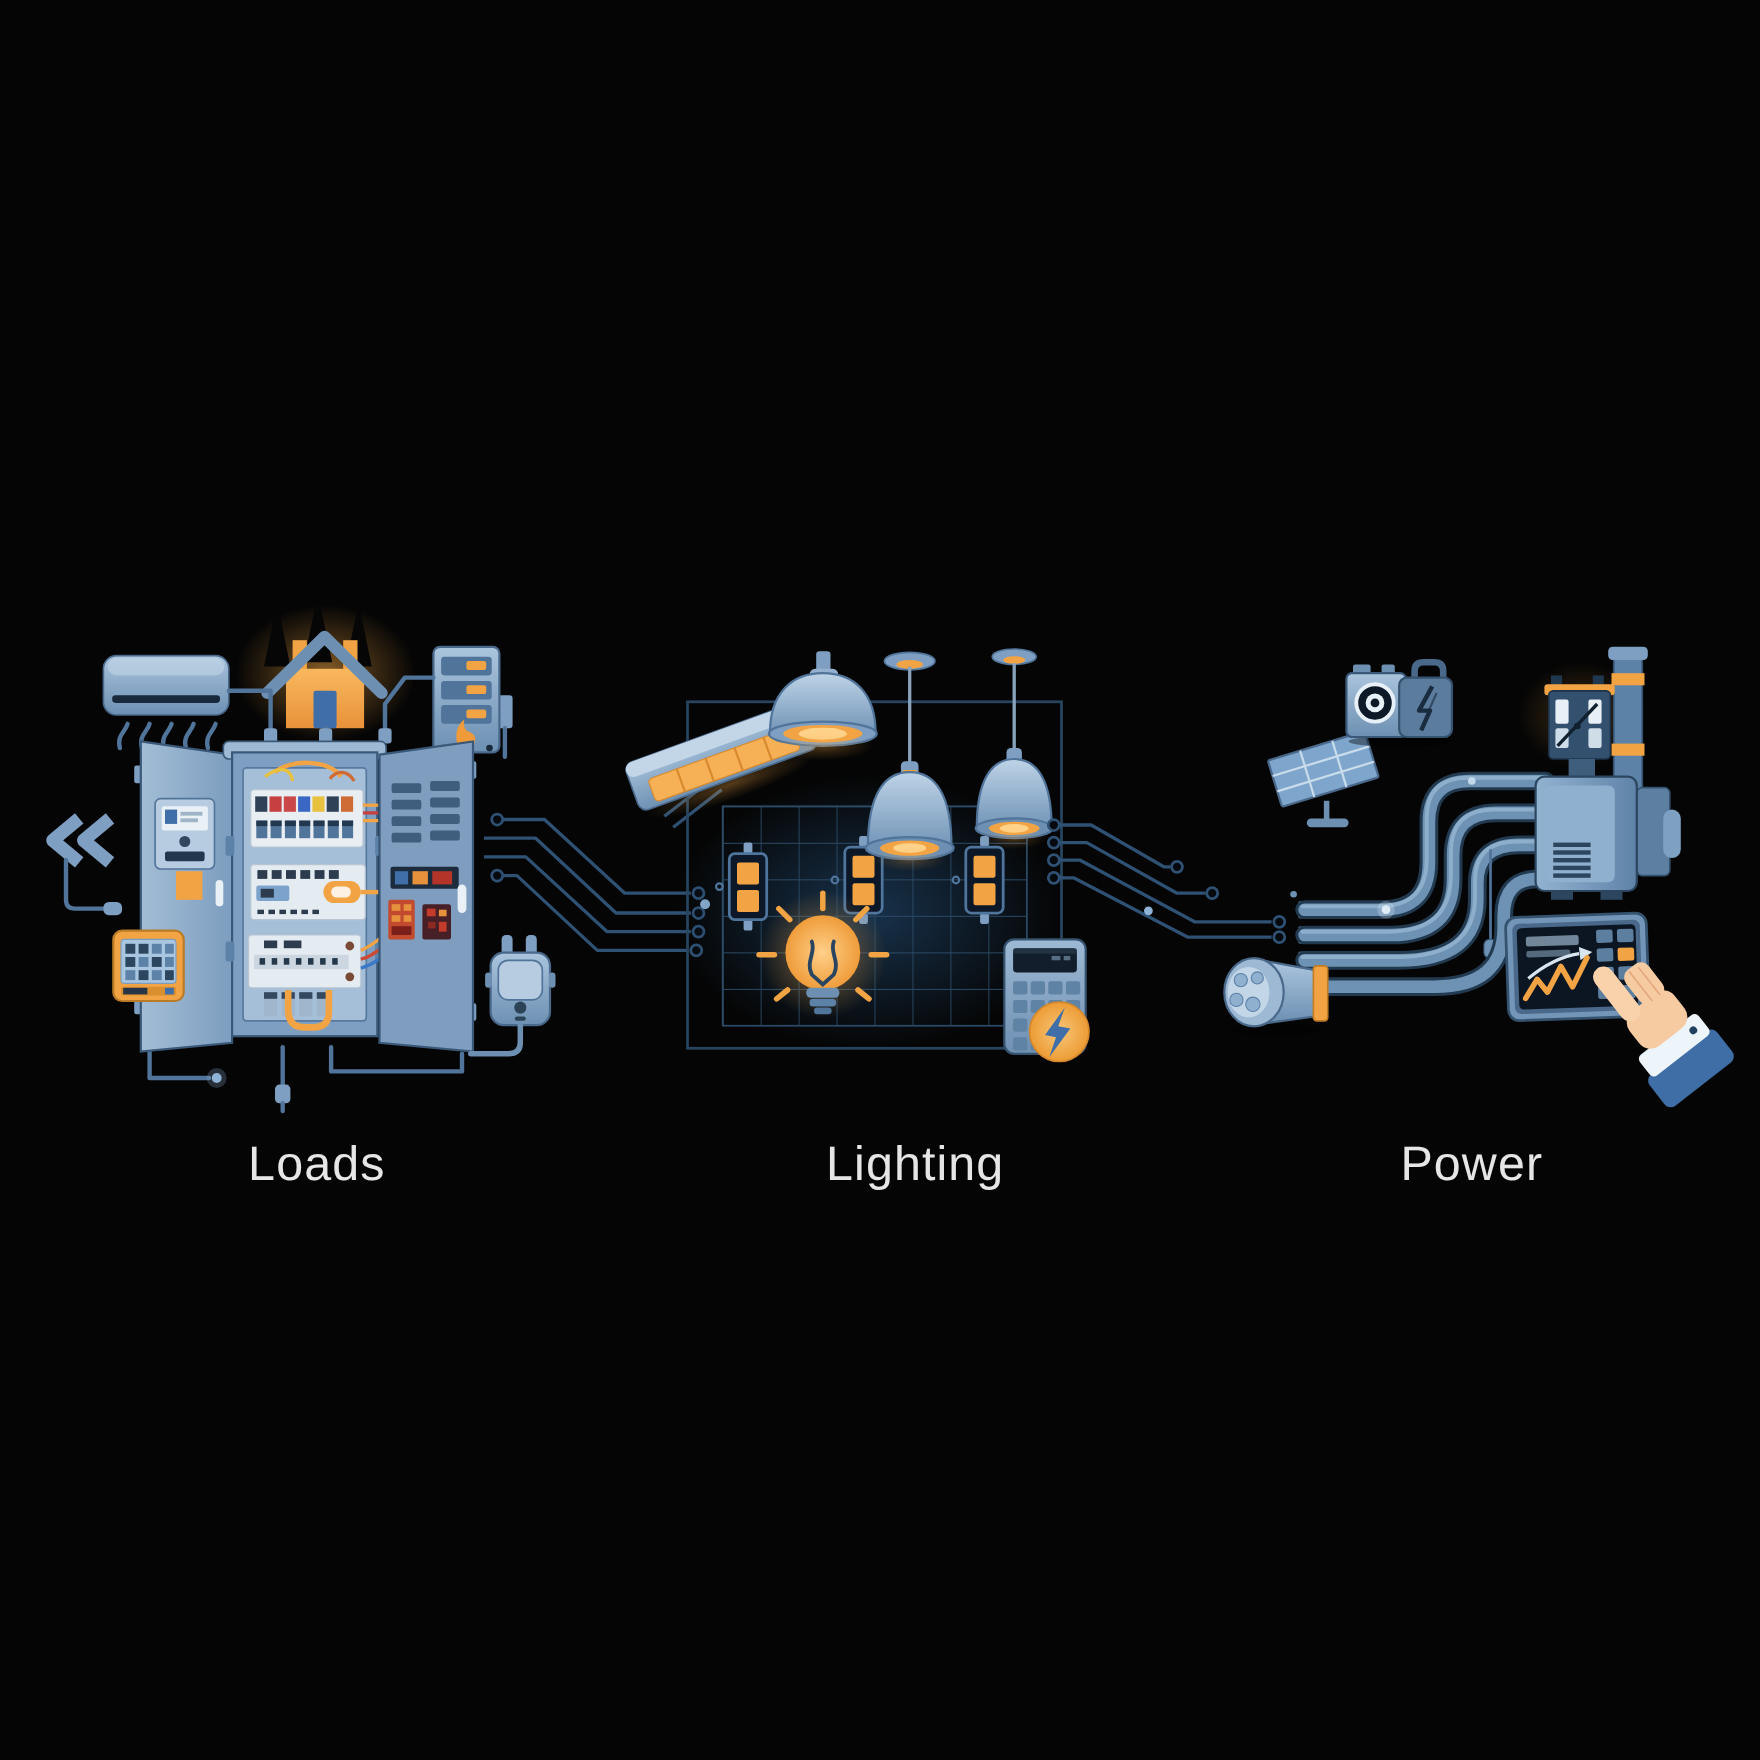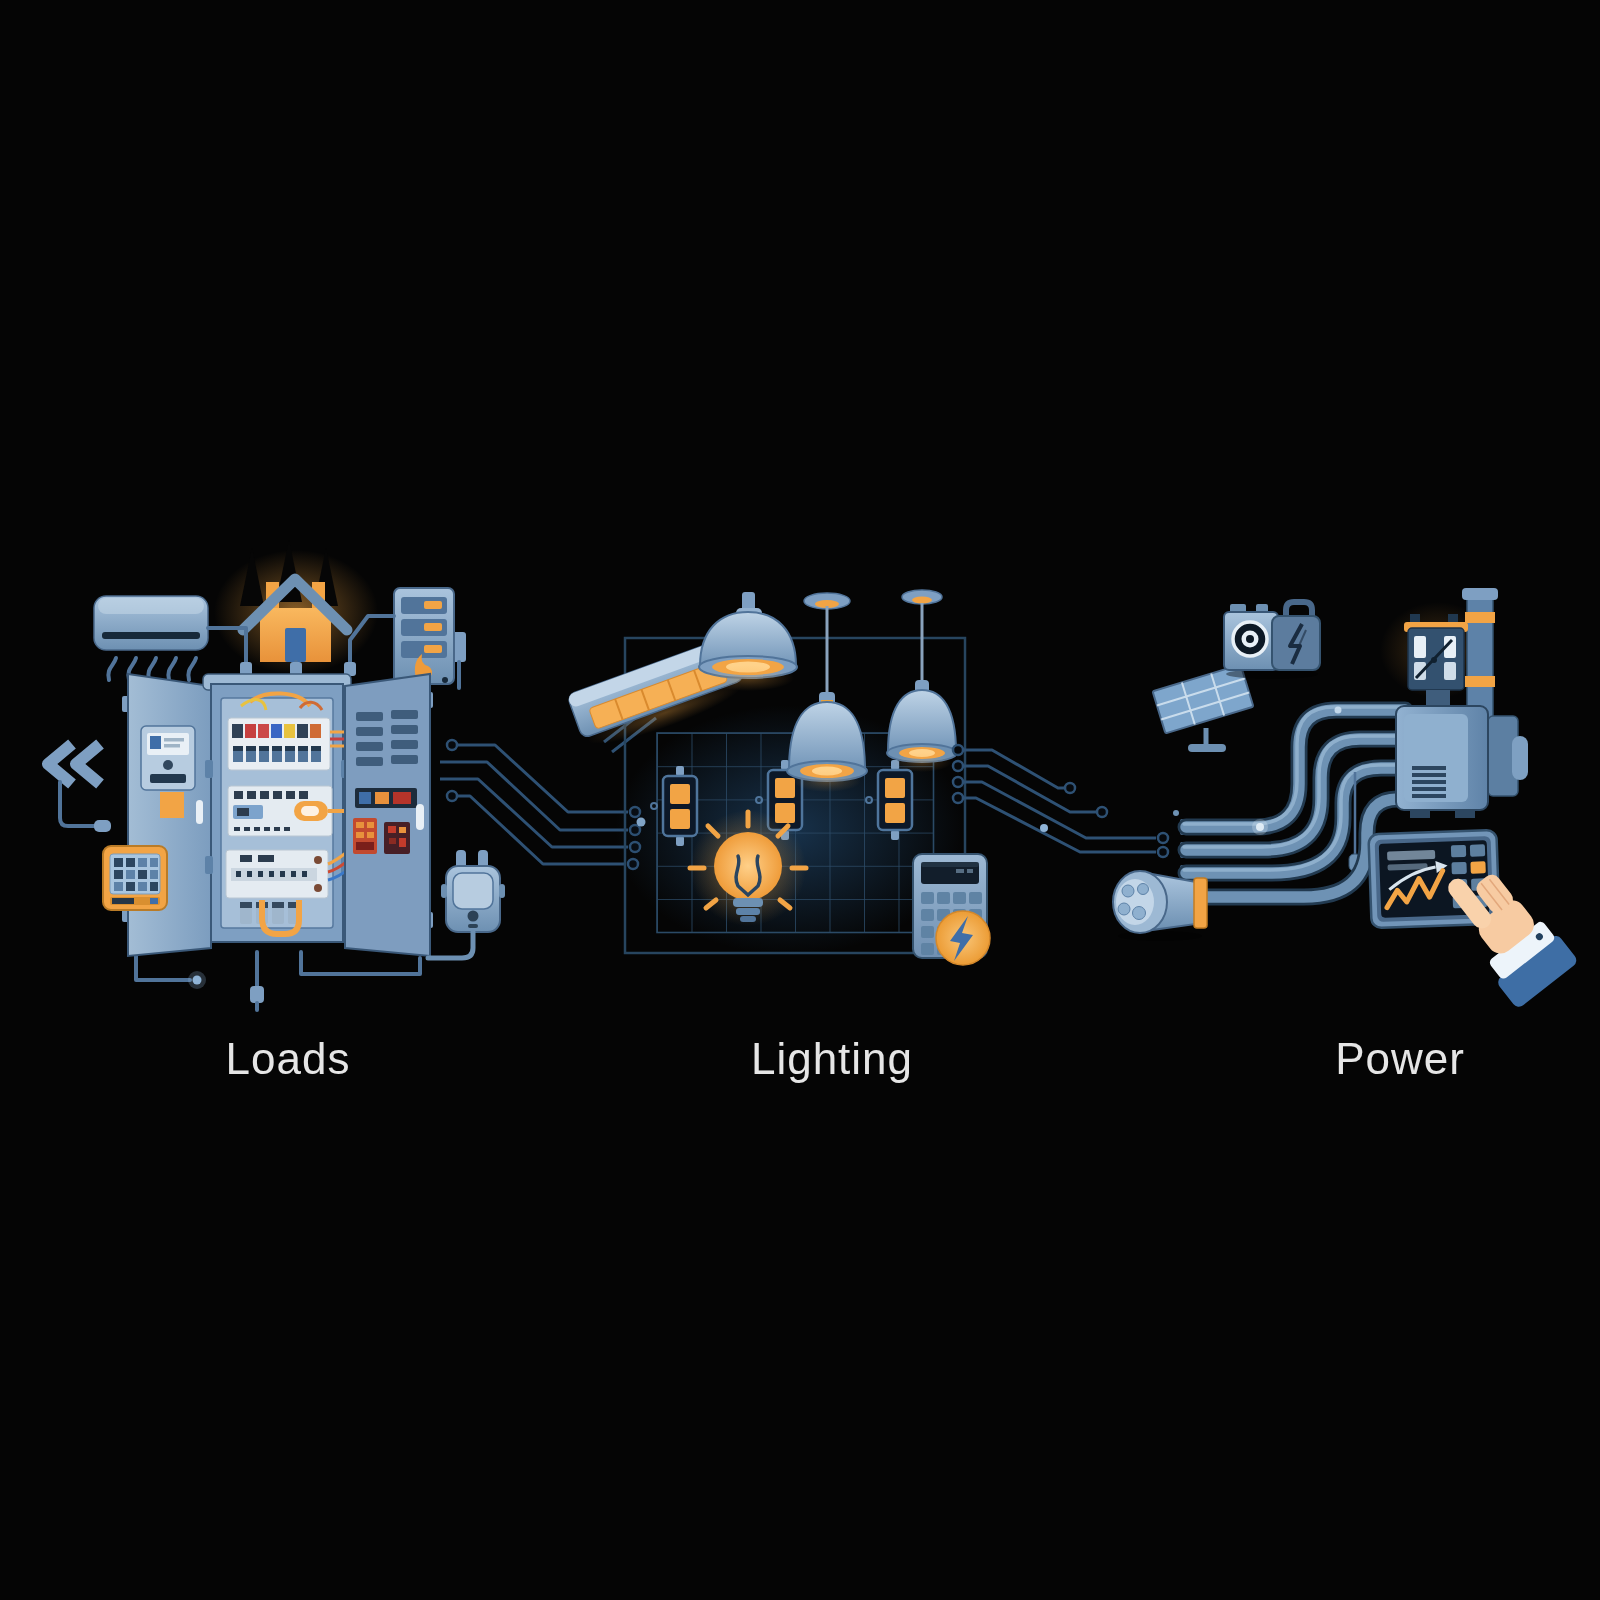--- a/index.html
+++ b/index.html
@@ -582,14 +582,14 @@
       <rect x="-14" y="-12" width="52" height="40" rx="13" fill="var(--skin,#f7cba2)"></rect>
       <rect x="10" y="-44" width="26" height="38" rx="9" fill="var(--skin,#f7cba2)"></rect>
       <path d="M19,-42 V-8 M28,-40 V-8" stroke="#e3a87c" stroke-width="1.5" fill="none"></path>
       <rect x="-12" y="-62" width="19" height="58" rx="9.5" fill="#f9d2ab"></rect>
     </g>
   </g>
 </svg>
 
 <div class="section-label" style="left:288px">Loads</div>
 <div class="section-label" style="left:832px">Lighting</div>
-<div class="section-label" style="left:1400px">Power</div>
+<div class="section-label" style="left:1338px">Power</div>
 </div>
 
 </body></html>

